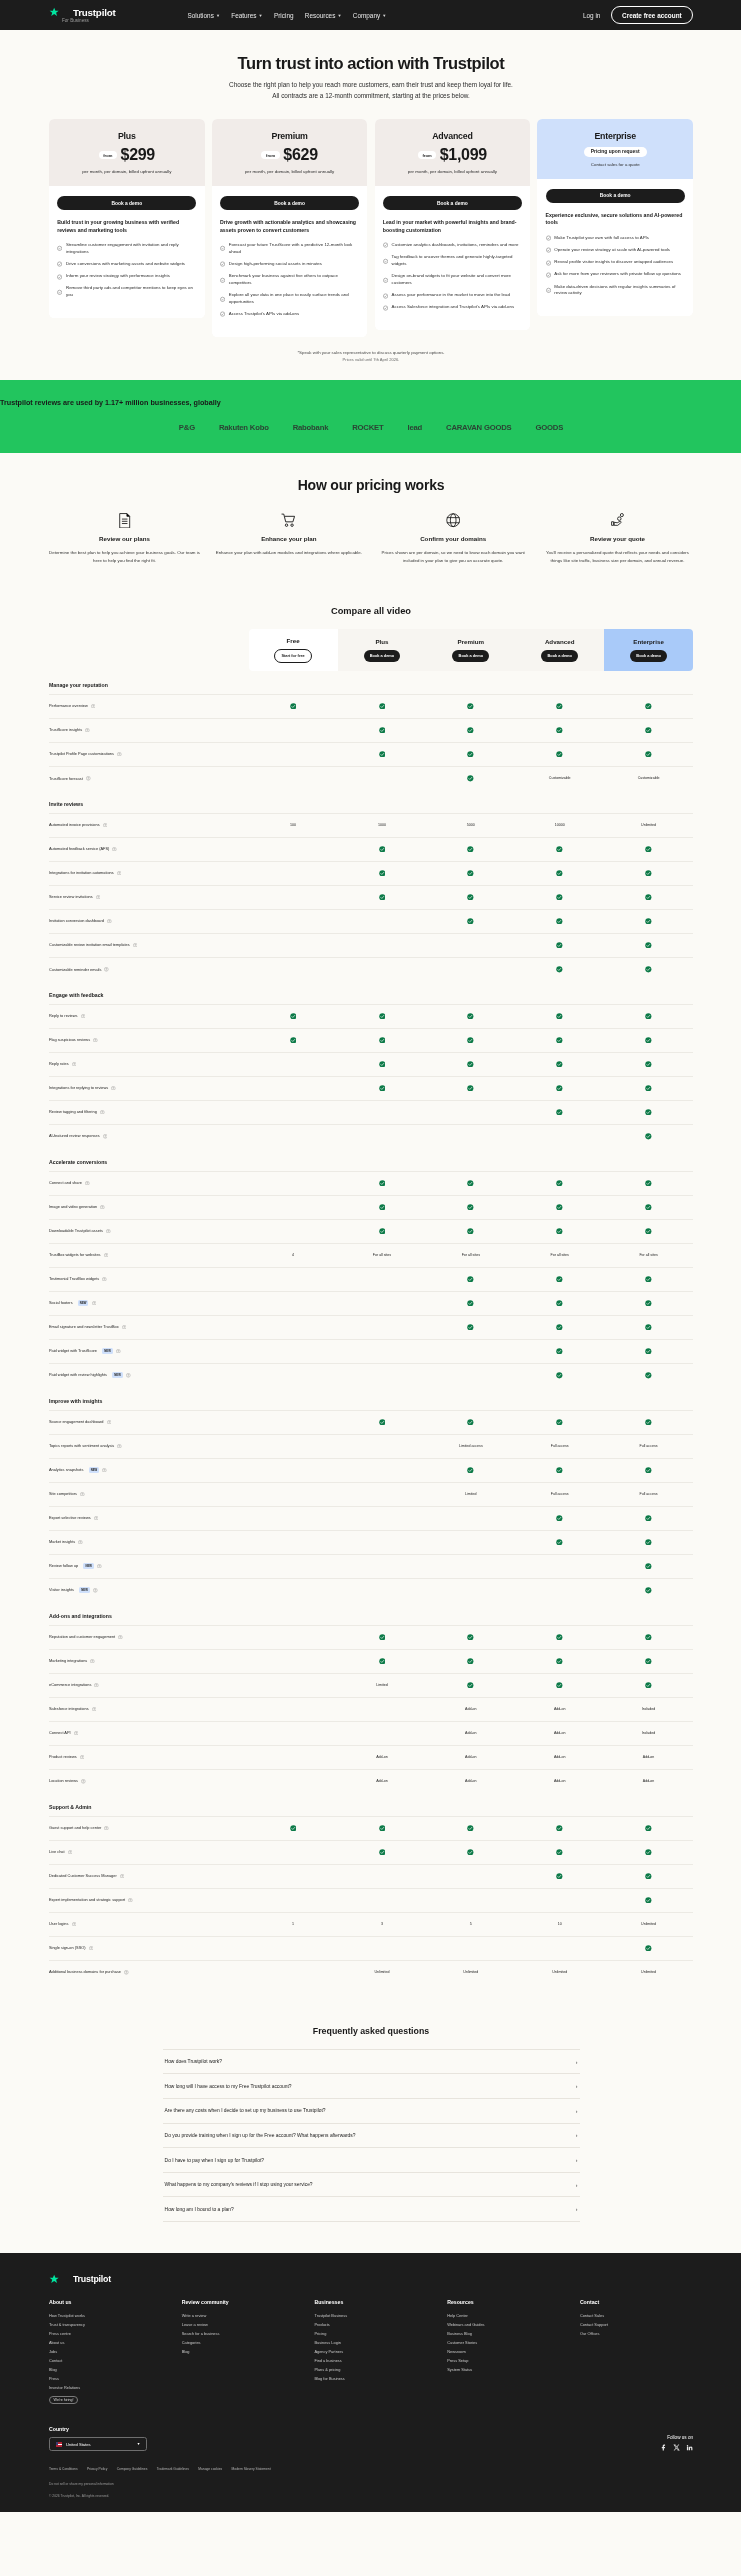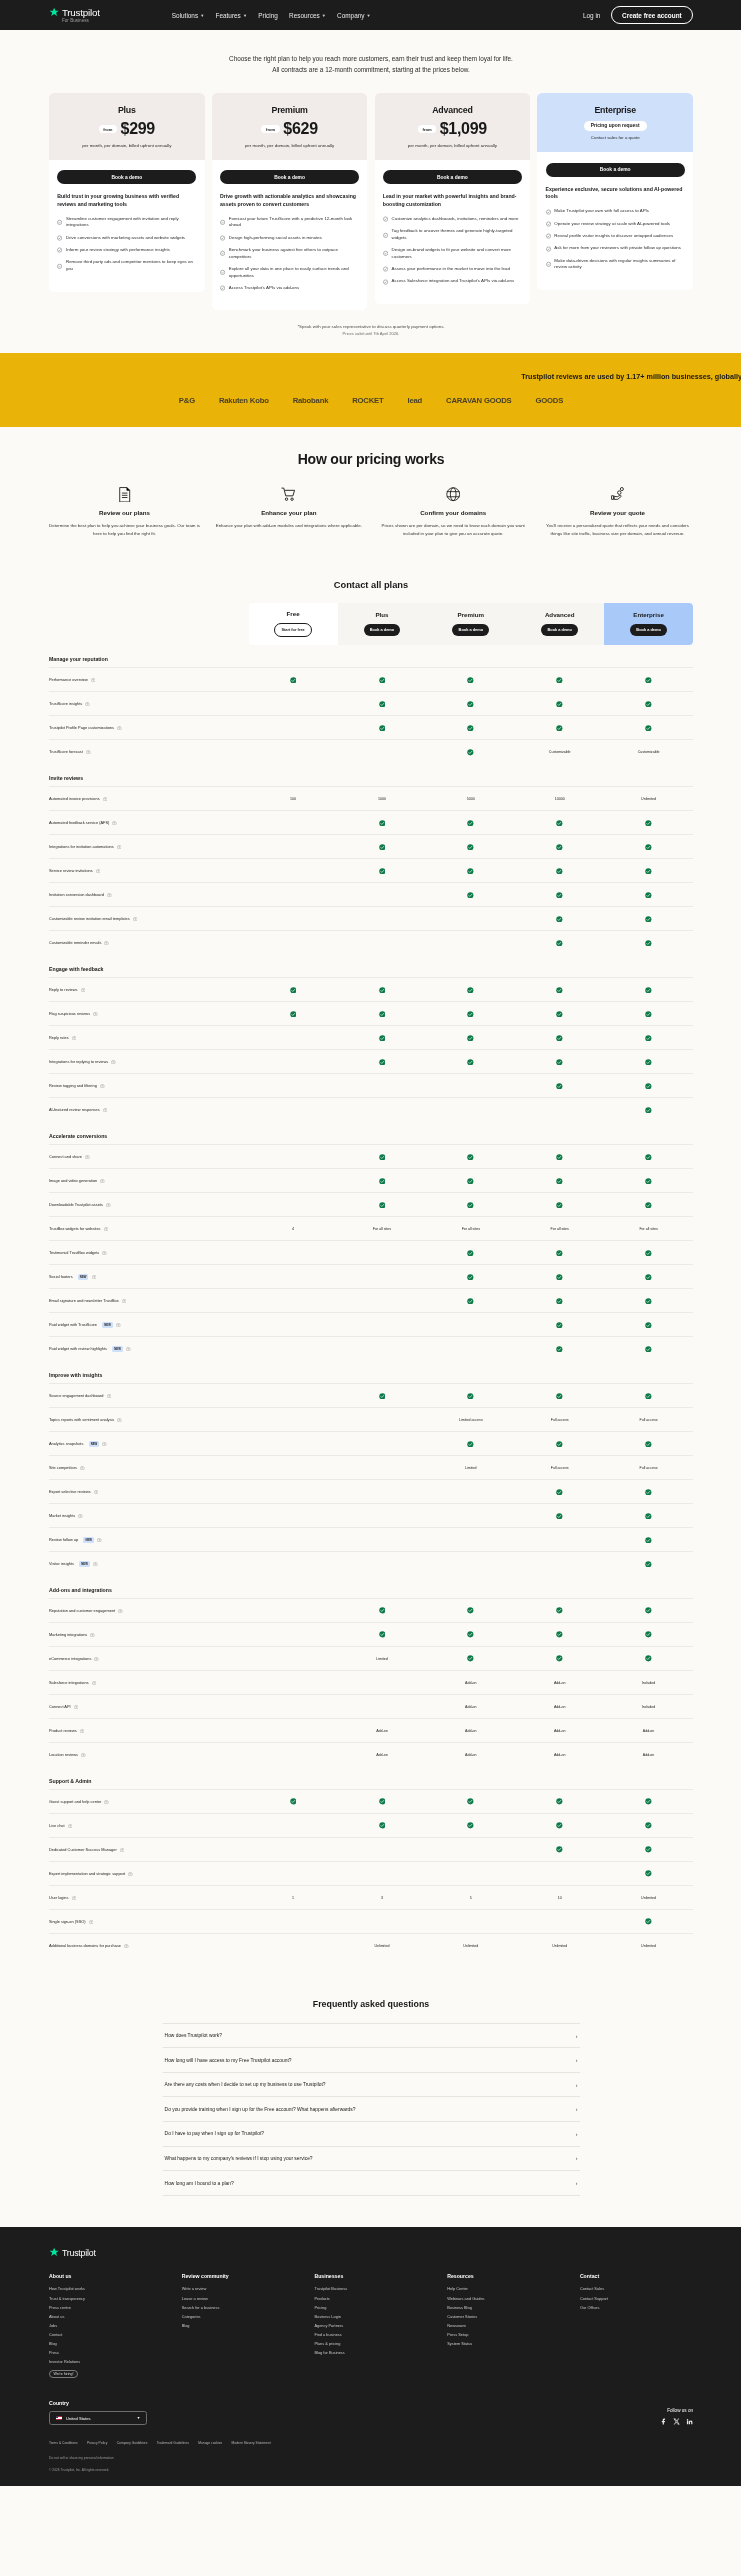--- a/index.html
+++ b/index.html
@@ -16,21 +16,21 @@
     background: #1c1c1c;
     height: 30px;
     display: flex;
     align-items: center;
     padding: 0 49px;
     position: relative;
   }
   .brand { display: flex; flex-direction: column; justify-content: center; }
   .brand-row { display: flex; align-items: center; gap: 2.6px; }
   .brand-star { width: 10.3px; height: 10.3px; }
-  .brand-name { color: #fff; font-size: 9.8px; font-weight: normal; letter-spacing: -0.2px; }
+  .brand-name { color: #fff; font-size: 9.8px; font-weight: bold; letter-spacing: -0.2px; margin-left: 11px; }
   .brand-sub { color: #9c9c9c; font-size: 4.6px; margin-left: 13px; margin-top: 0.5px; }
   .nav-links { display: flex; align-items: center; gap: 11.3px; margin-left: 72px; }
   .nav-link { color: #e9e9e9; font-size: 6.4px; display: flex; align-items: center; gap: 2.1px; cursor: pointer; }
   .caret { font-size: 4.1px; opacity: .9; }
   .nav-right { margin-left: auto; display: flex; align-items: center; gap: 10.3px; }
   .login { color: #e9e9e9; font-size: 6.4px; cursor: pointer; }
   .cta-outline {
     border: 0.5px solid #fff; color: #fff; font-size: 6.4px; font-weight: bold;
     border-radius: 20.6px; padding: 4.6px 10.3px; background: transparent; cursor: pointer;
     font-family: inherit;
@@ -63,21 +63,21 @@
   }
   .plan-tag { font-size: 5.2px; font-weight: bold; line-height: 1.45; margin-bottom: 7.7px; }
   .feat { display: flex; gap: 3.6px; margin-bottom: 5.7px; }
   .check-o { flex: 0 0 5.2px; margin-top: 0.5px; }
   .feat-txt { font-size: 4.4px; line-height: 1.5; color: #2b2b2b; }
 
   .footnote { text-align: center; font-size: 4.4px; color: #4a4a4a; padding: 13.4px 0 2.1px; }
   .footnote2 { text-align: center; font-size: 4.1px; color: #6b6b6b; padding-bottom: 17.5px; }
 
   
-  .logos-sec { background: #eab308; padding: 18.5px 0 21.6px; text-align: right; }
+  .logos-sec { background: #22c55e; padding: 18.5px 0 21.6px; text-align: left; }
   .logos-title { font-size: 7.2px; font-weight: bold; margin-bottom: 15.5px; }
   .logos { display: flex; justify-content: center; align-items: center; gap: 24px; flex-wrap: wrap; padding: 0 72px; }
   .logo { font-size: 7.7px; font-weight: bold; color: #2d2d2d; opacity: .85; letter-spacing: -0.2px; }
 
   
   .how { padding: 24px 49px 26px; text-align: center; background: #fbfaf6; }
   .how h2 { font-size: 14px; font-weight: 800; margin-bottom: 18.5px; letter-spacing: -0.2px; }
   .steps { display: flex; gap: 13.4px; }
   .step { flex: 1; text-align: center; }
   .step-icon { height: 17.5px; display: flex; align-items: center; justify-content: center; margin-bottom: 6.2px; }
@@ -177,20 +177,21 @@
         <span class="caret">▼</span>
       </div>
   </div>
   <div class="nav-right">
     <span class="login">Log in</span>
     <button class="cta-outline">Create free account</button>
   </div>
 </div>
 
 <div class="hero">
+  <h1>Turn trust into action with Trustpilot</h1>
   <p>Choose the right plan to help you reach more customers, earn their trust and keep them loyal for life.</p>
   <p>All contracts are a 12-month commitment, starting at the prices below.</p>
 </div>
 
 <div class="plans" id="plans">
   <div class="plan ">
     <div class="plan-head">
       <div class="plan-name">Plus</div>
       <div class="price-row">
         <span class="from-pill">from</span>
@@ -436,21 +437,21 @@
             <path d="M3 17h4v7H3zM8 18l6 1 6-3 2 2-7 6H8z" fill="none" stroke="#111" stroke-width="1.6"></path>
           </svg>
         </div>
     <h3>Review your quote</h3>
     <p>You'll receive a personalized quote that reflects your needs and considers things like site traffic, business size per domain, and annual revenue.</p>
   </div>
     </div>
 </div>
 
 <div class="compare">
-  <h2>Contact all plans</h2>
+  <h2>Compare all video</h2>
   <table class="cmp">
     <colgroup>
         <col class="lab">
         <col>
         <col>
         <col>
         <col>
         <col>
       </colgroup>
     <tbody id="cmp-body">

